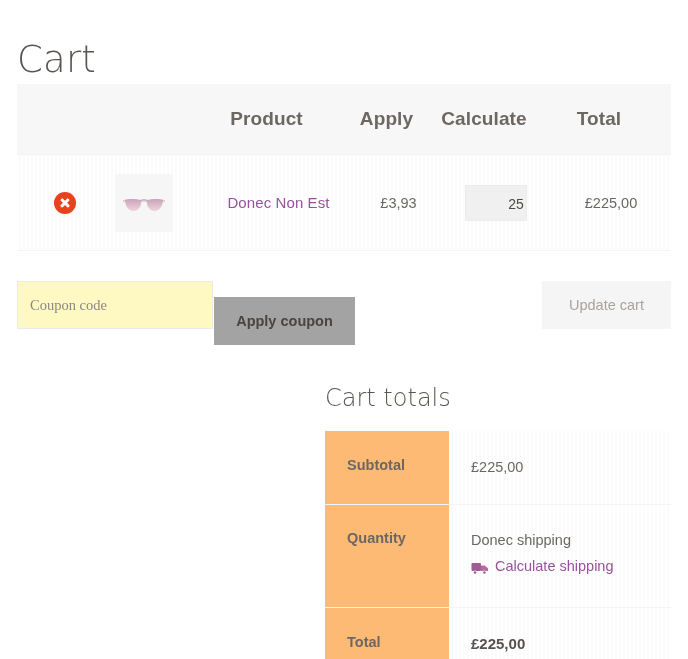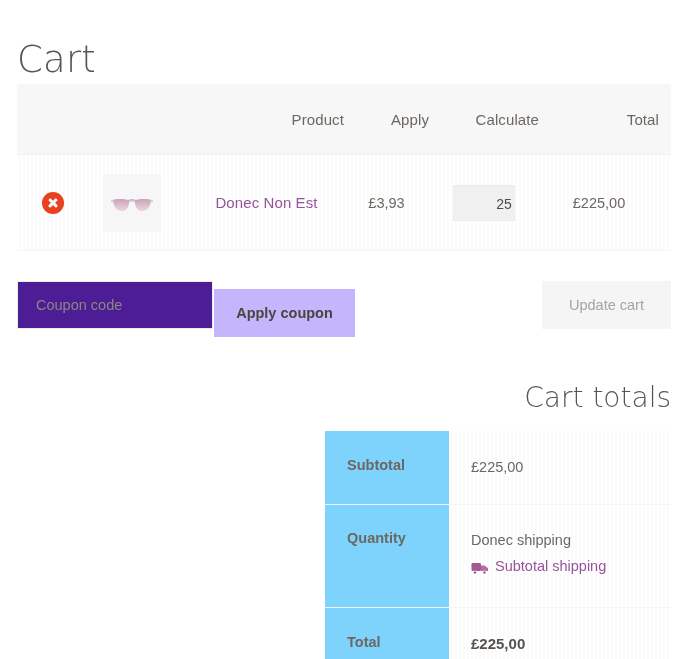--- a/index.html
+++ b/index.html
@@ -17,20 +17,21 @@
     -webkit-font-smoothing: antialiased;
   }
 
   
   .striped {
     background-image: repeating-linear-gradient(
       to right,
       #ffffff 0px, #ffffff 2px,
       #fbfbfb 2px, #fbfbfb 4px
     );
+    justify-content: flex-end;
   }
 
   .page {
     position: absolute;
     left: 0; top: 0;
     width: 688px;
     height: 594px;
   }
 
   
@@ -55,25 +56,24 @@
     width: 654px;
   }
   .cart-head {
     display: flex;
     align-items: center;
     height: 70px;
     background: #f7f7f7;
     border-bottom: 1px solid #f2f2f2;
   }
   .cart-head .th {
-    font-size: 15px;
-    font-weight: normal;
+    font-size: 19px;
+    font-weight: bold;
     color: #6d6762;
     letter-spacing: 0.1px;
-    text-align: right;
   }
   .col-remove { width: 72px; flex: 0 0 72px; }
   .col-thumb  { width: 100px; flex: 0 0 100px; }
   .col-name   { width: 155px; flex: 0 0 155px; text-align: center; }
   .col-price  { width: 85px;  flex: 0 0 85px;  text-align: center; }
   .col-qty    { width: 110px; flex: 0 0 110px; text-align: center; }
   .col-total  { width: 120px; flex: 0 0 120px; text-align: center; }
 
   .cart-body-row {
     display: flex;
@@ -149,36 +149,36 @@
     left: 17px;
     top: 281px;
     width: 654px;
     height: 48px;
   }
   .coupon-input {
     position: absolute;
     left: 0; top: 0;
     width: 196px;
     height: 48px;
-    background: #4c1d95;
+    background: #fef9c3;
     border: 1px solid #ebebeb;
     box-sizing: border-box;
     font-size: 14.5px;
     color: #8d8782;
-    padding: 0 18px;
-    font-family: Liberation Sans, sans-serif;
+    padding: 0 12px;
+    font-family: Liberation Serif, serif;
     outline: none;
   }
   .coupon-input::placeholder { color: #8d8782; opacity: 1; }
   .apply-btn {
     position: absolute;
-    left: 197px; top: 8px;
+    left: 197px; top: 16px;
     width: 141px;
     height: 48px;
-    background: #c4b5fd;
+    background: #a3a3a3;
     border: none;
     font-size: 14.5px;
     font-weight: bold;
     color: #4a4541;
     cursor: pointer;
     font-family: "Liberation Sans", sans-serif;
   }
   .update-btn {
     position: absolute;
     right: 0; top: 0;
@@ -193,40 +193,39 @@
   }
 
   
   .totals-wrap {
     position: absolute;
     left: 325px;
     top: 383px;
     width: 346px;
   }
   .totals-title {
-    font-size: 28px;
+    font-size: 24px;
     font-weight: 300;
     color: #5a5550;
     margin: 0 0 18px 0;
     line-height: 30px;
     font-family: "DejaVu Sans", "Liberation Sans", sans-serif;
     font-stretch: condensed;
-    text-align: right;
   }
   .totals-table { width: 346px; }
   .tot-row {
     display: flex;
     align-items: stretch;
     border-bottom: 1px solid #f4f4f4;
   }
   .tot-row:last-child { border-bottom: none; }
   .tot-th {
     width: 124px;
     flex: 0 0 124px;
-    background: #7dd3fc;
+    background: #fdba74;
     font-size: 14.5px;
     font-weight: bold;
     color: #6d6762;
     padding: 22px 0 22px 22px;
     box-sizing: border-box;
     display: flex;
     align-items: flex-start;
   }
   .tot-td {
     flex: 1 1 auto;
@@ -346,21 +345,21 @@
             <span class="truck-ico">
               <svg width="18" height="14" viewBox="0 0 18 14" aria-hidden="true">
                 <rect x="0.5" y="2" width="9.5" height="8" rx="1.2" fill="#a25a94"></rect>
                 <path d="M10 4.5 h3.6 L17 7.2 V10 h-7 Z" fill="#b86aa0"></path>
                 <circle cx="4" cy="11.4" r="2" fill="#ffffff"></circle>
                 <circle cx="4" cy="11.4" r="1.25" fill="#a25a94"></circle>
                 <circle cx="13.4" cy="11.4" r="2" fill="#ffffff"></circle>
                 <circle cx="13.4" cy="11.4" r="1.25" fill="#a25a94"></circle>
               </svg>
             </span>
-            <span>Subtotal shipping</span>
+            <span>Calculate shipping</span>
           </a>
         </div>
       </div>
 
       <div class="tot-row row-total">
         <div class="tot-th">Total</div>
         <div class="tot-td striped">
           <span class="total-amount">£225,00</span>
           <span class="tax-note">(includes £42,07 Tax)</span>
         </div>

